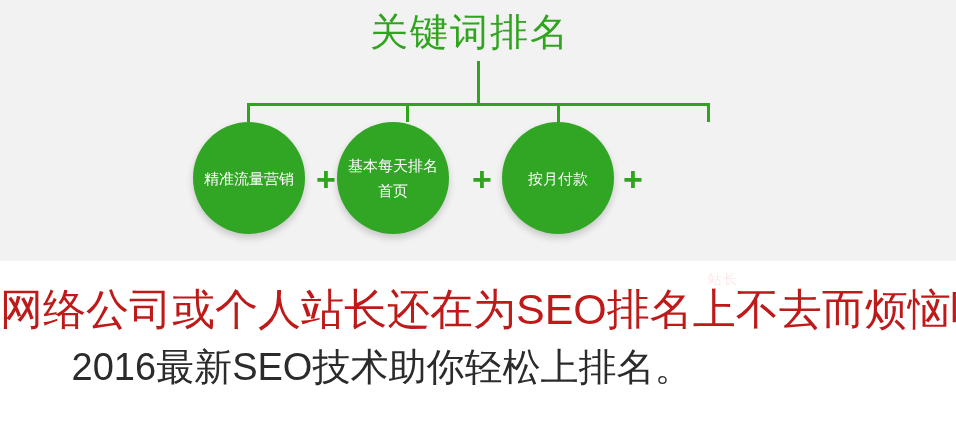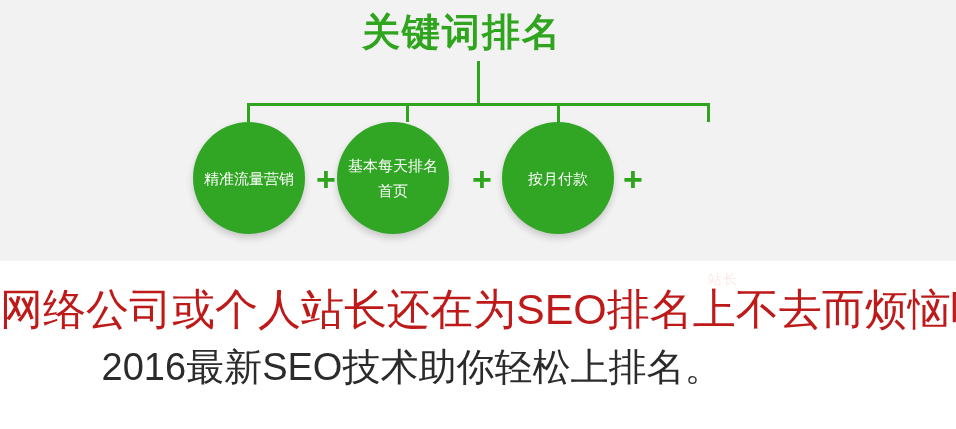--- a/index.html
+++ b/index.html
@@ -25,26 +25,26 @@
     position: absolute;
     left: 0;
     top: 0;
     width: 956px;
     height: 261px;
     background: #f2f2f2;
   }
 
   .diagram-title {
     position: absolute;
-    left: 0;
+    left: 8px;
     top: 6px;
     width: 924px;
     text-align: center;
     font-size: 38px;
-    font-weight: bold;
+    font-weight: normal;
     color: #2ea51d;
     letter-spacing: 2px;
     line-height: 52px;
     white-space: nowrap;
   }
 
   
   .connector-stem {
     position: absolute;
     left: 477px;
@@ -141,21 +141,20 @@
   .headline-dark {
     position: absolute;
     left: 0;
     top: 80px;
     width: 764px;
     text-align: center;
     color: #2b2b2b;
     font-size: 38px;
     line-height: 52px;
     white-space: nowrap;
-    padding-left: 30px;
   }
   .watermark {
     position: absolute;
     left: 708px;
     top: 271px;
     font-size: 14px;
     color: #ef4444;
     opacity: 0.12;
     letter-spacing: 1px;
     white-space: nowrap;

